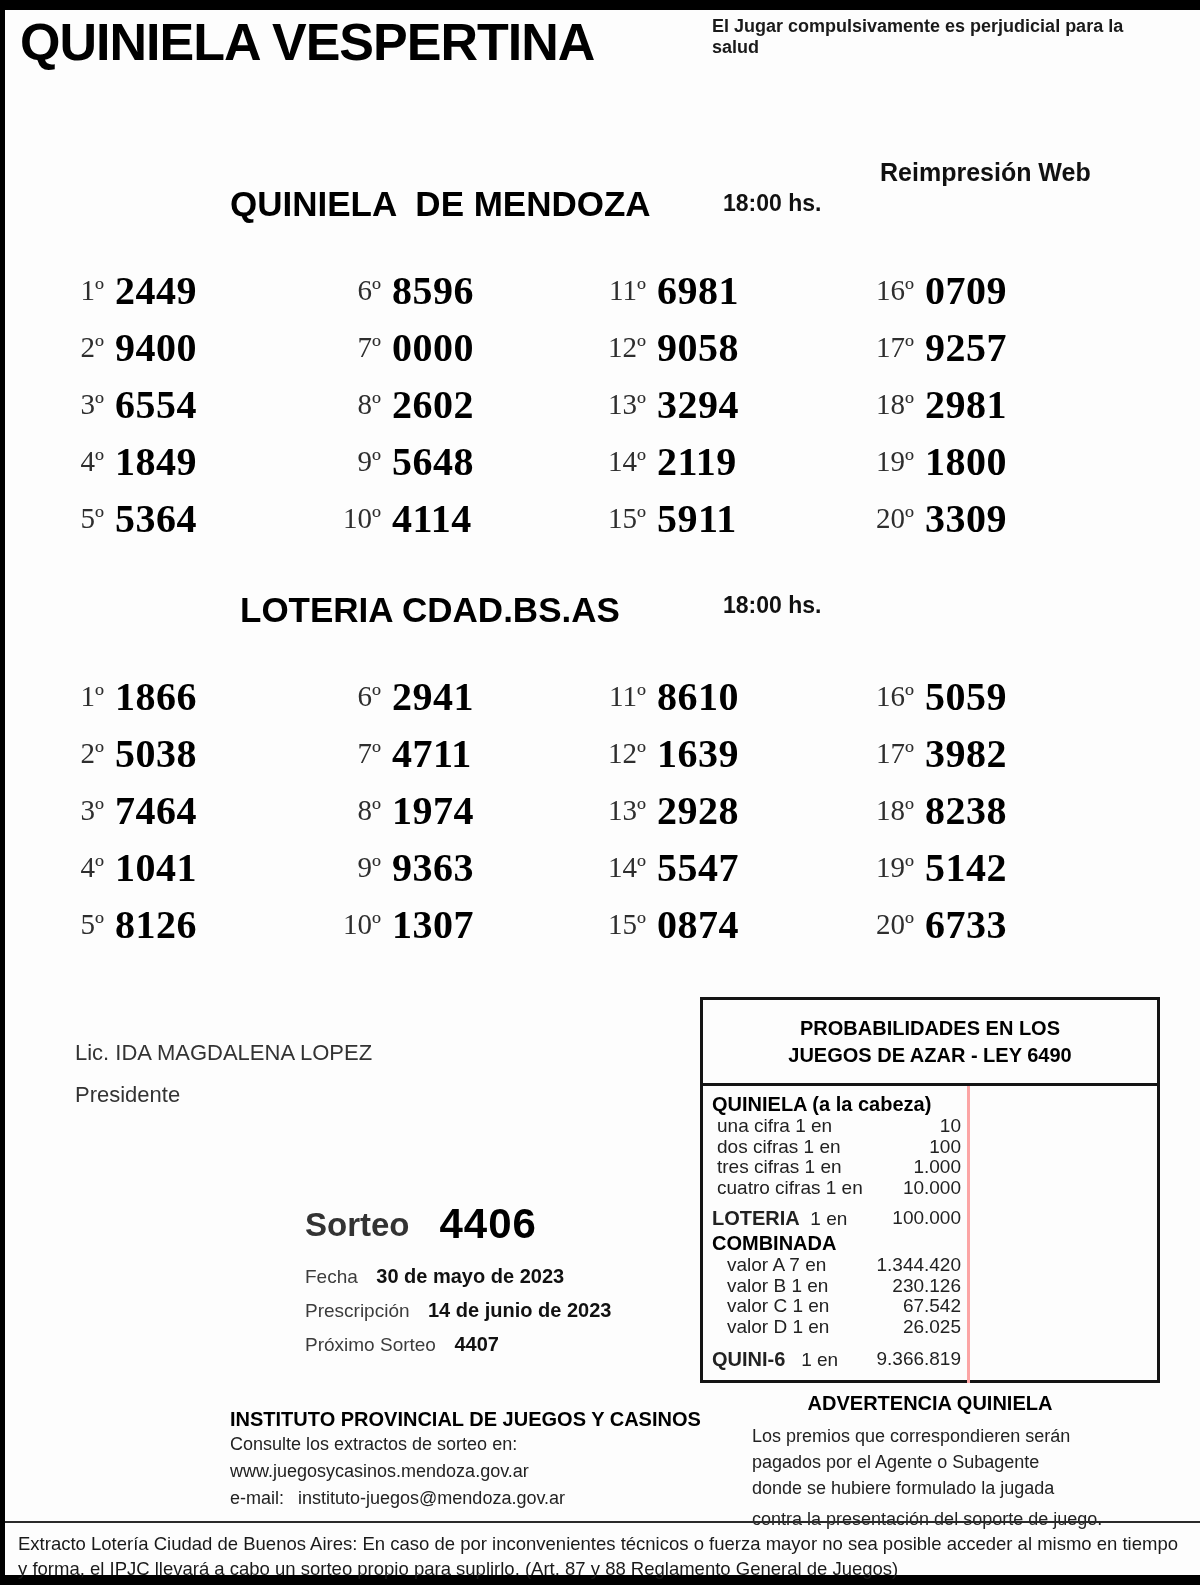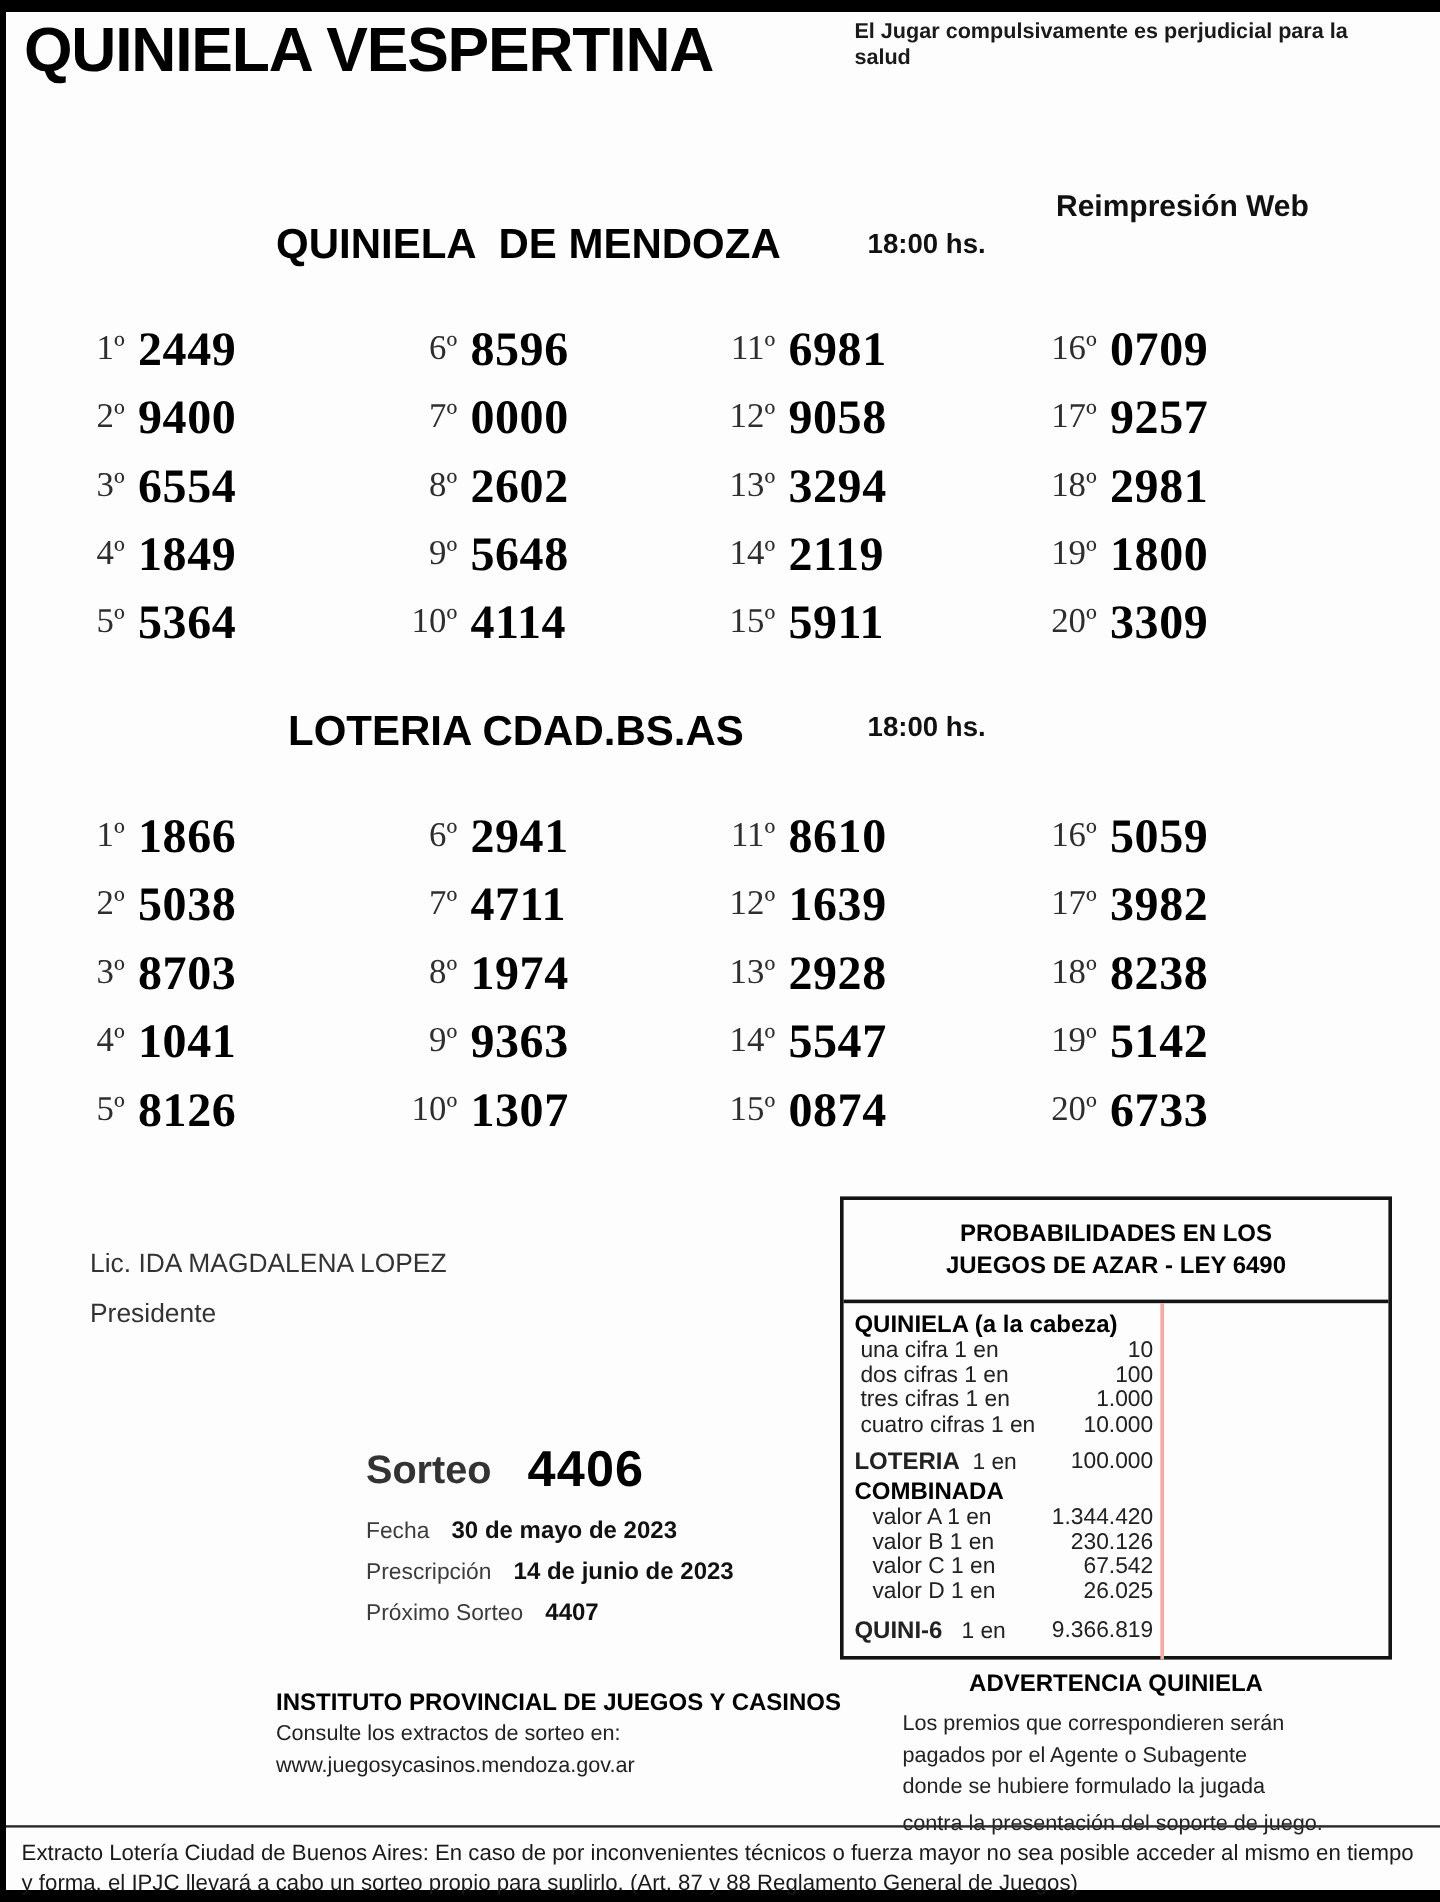--- a/index.html
+++ b/index.html
@@ -188,21 +188,21 @@
       <div class="cell">
         <span class="rank">1º</span>
         <span class="num">1866</span>
       </div>
       <div class="cell">
         <span class="rank">2º</span>
         <span class="num">5038</span>
       </div>
       <div class="cell">
         <span class="rank">3º</span>
-        <span class="num">8703</span>
+        <span class="num">7464</span>
       </div>
       <div class="cell">
         <span class="rank">4º</span>
         <span class="num">1041</span>
       </div>
       <div class="cell">
         <span class="rank">5º</span>
         <span class="num">8126</span>
       </div>
       <div class="cell">
@@ -317,21 +317,21 @@
               <span>10.000</span>
             </div>
           </div>
         <div class="prob-line loteria">
           <span class="pl"><b>LOTERIA</b>&nbsp; <span>1 en</span></span>
           <span class="pv">100.000</span>
         </div>
         <div class="p-head">COMBINADA</div>
         <div class="kv-c">
             <div class="kv">
-              <span>valor A 1 en</span>
+              <span>valor A 7 en</span>
               <span>1.344.420</span>
             </div>
             <div class="kv">
               <span>valor B 1 en</span>
               <span>230.126</span>
             </div>
             <div class="kv">
               <span>valor C 1 en</span>
               <span>67.542</span>
             </div>
@@ -355,17 +355,20 @@
       <div class="adv-line">pagados por el Agente o Subagente</div>
       <div class="adv-line">donde se hubiere formulado la jugada</div>
       <div class="adv-line">contra la presentación del soporte de juego.</div>
     </div>
   </div>
 
   <div class="institute">
     <div class="inst-name">INSTITUTO PROVINCIAL DE JUEGOS Y CASINOS</div>
     <div class="inst-line">Consulte los extractos de sorteo en:</div>
     <div class="inst-line">www.juegosycasinos.mendoza.gov.ar</div>
+    <div class="inst-line">
+      <span class="email-label">e-mail:</span><span>instituto-juegos@mendoza.gov.ar</span>
+    </div>
   </div>
 
   <div class="footer-rule"></div>
   <div class="footer-text">Extracto Lotería Ciudad de Buenos Aires: En caso de por inconvenientes técnicos o fuerza mayor no sea posible acceder al mismo en tiempo y forma, el IPJC llevará a cabo un sorteo propio para suplirlo. (Art. 87 y 88 Reglamento General de Juegos)</div>
 </div>
 
 </body></html>

